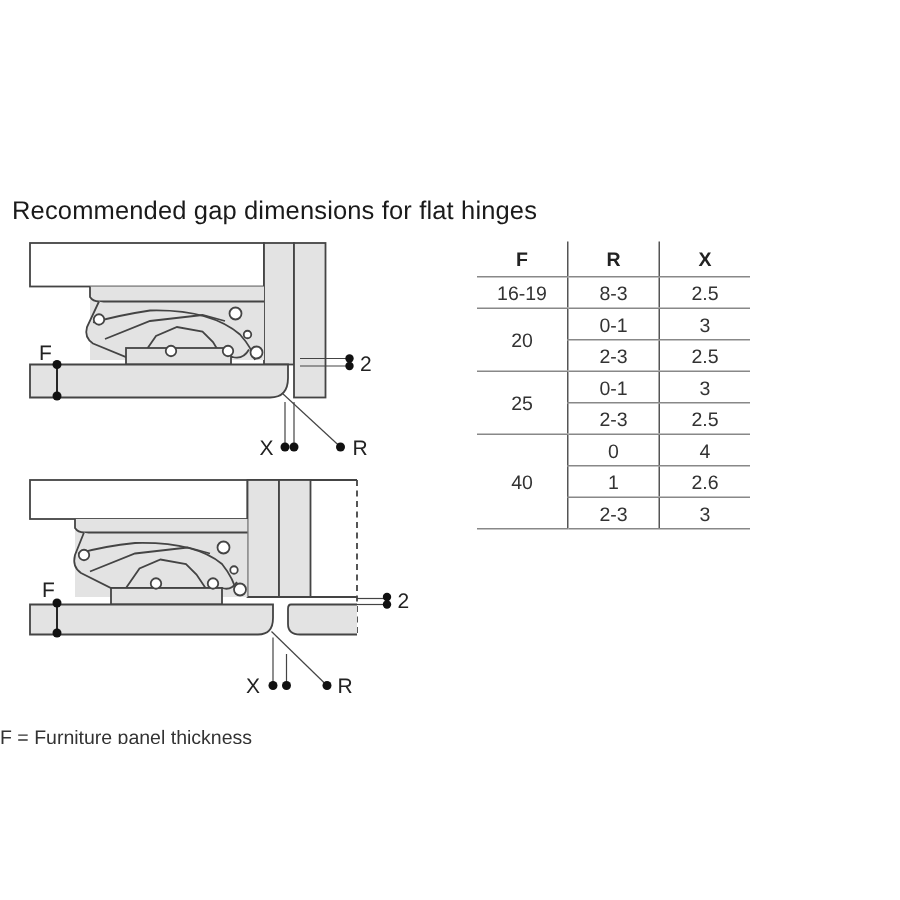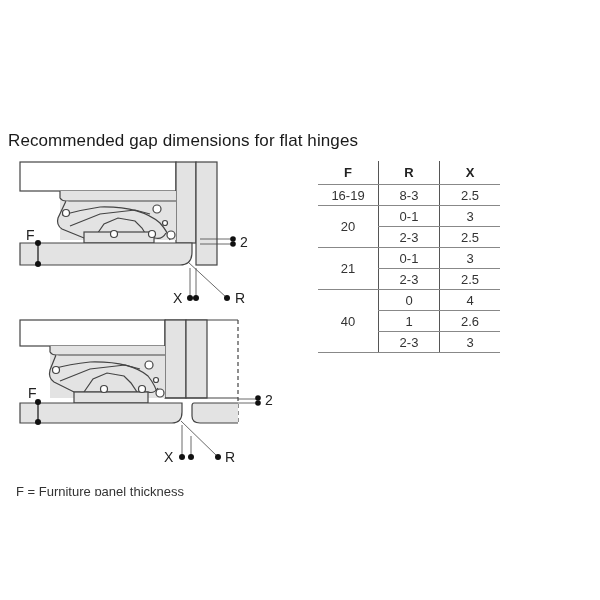--- a/index.html
+++ b/index.html
@@ -4,21 +4,21 @@
 <style>
   html, body { margin:0; padding:0; background:#ffffff; }
   body { width:600px; height:600px; position:relative; overflow:hidden; font-family:"Liberation Sans", "DejaVu Sans", sans-serif; color:#222; }
   .title { position:absolute; left:8px; top:131px; font-size:17px; color:#1a1a1a; letter-spacing:0.1px; white-space:nowrap; }
   .diagram { position:absolute; left:0; top:0; }
   table.gaps { position:absolute; left:318px; top:161px; border-collapse:collapse; font-size:13px; color:#333; }
   table.gaps th, table.gaps td { width:60px; height:20px; padding:0; text-align:center; vertical-align:middle; }
   table.gaps th { font-weight:bold; color:#222; height:23px; border-bottom:1px solid #888; }
   table.gaps td { border-bottom:1px solid #888; }
   table.gaps .vline { border-left:1.5px solid #555; }
-  .footnote { position:absolute; left:16px; top:484px; height:12px; overflow:hidden; font-size:13px; color:#333; white-space:nowrap; }
+  .footnote { position:absolute; left:0; top:484px; height:12px; overflow:hidden; font-size:13px; color:#333; white-space:nowrap; }
   .lbl { font-size:14px; fill:#222; font-family:"Liberation Sans", sans-serif; }
 </style>
 </head>
 <body>
 
 <div class="title">Recommended gap dimensions for flat hinges</div>
 
 <svg class="diagram" width="600" height="600" viewBox="0 0 600 600">
 
   <g stroke="#444" stroke-width="1.2" fill="none">
@@ -138,21 +138,21 @@
     <tr>
       <td rowspan="2">20</td>
       <td class="vline">0-1</td>
       <td class="vline">3</td>
     </tr>
     <tr>
       <td class="vline">2-3</td>
       <td class="vline">2.5</td>
     </tr>
     <tr>
-      <td rowspan="2">21</td>
+      <td rowspan="2">25</td>
       <td class="vline">0-1</td>
       <td class="vline">3</td>
     </tr>
     <tr>
       <td class="vline">2-3</td>
       <td class="vline">2.5</td>
     </tr>
     <tr>
       <td rowspan="3">40</td>
       <td class="vline">0</td>

